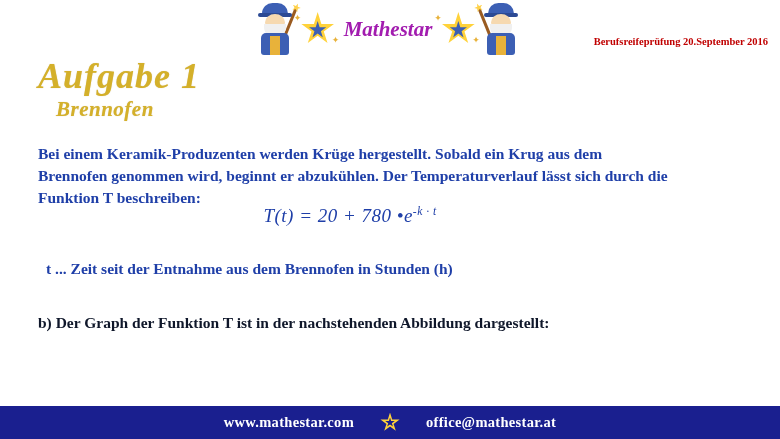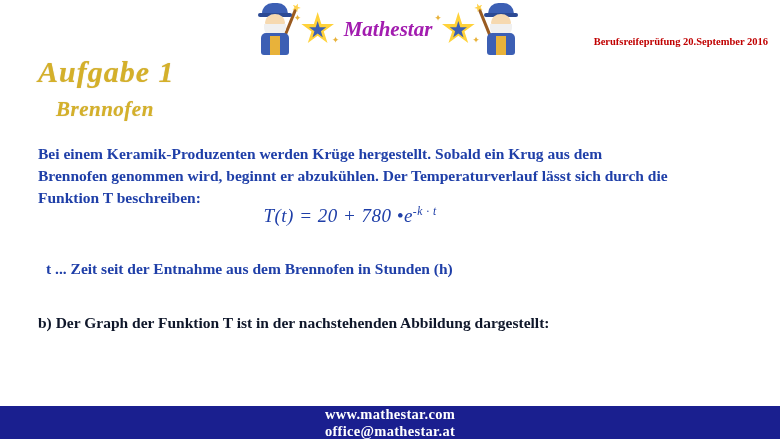--- a/index.html
+++ b/index.html
@@ -144,21 +144,21 @@
     color: #c00000;
     white-space: nowrap;
   }
 
   
   .task-title {
     position: absolute;
     left: 38px;
     top: 55px;
     font-family: "Liberation Serif", serif;
-    font-size: 30px;
+    font-size: 36px;
     font-style: italic;
     font-weight: bold;
     color: #d4b02a;
     letter-spacing: 1px;
     text-shadow: 0 0 1px rgba(150,110,0,0.35);
   }
   .task-subtitle {
     position: absolute;
     left: 56px;
     top: 97px;
@@ -233,21 +233,20 @@
   .footer {
     position: absolute;
     left: 0;
     bottom: 0;
     width: 780px;
     height: 33px;
     background: #1a1f8f;
     display: flex;
     align-items: center;
     justify-content: center;
-    flex-direction: column;
   }
   .footer-text {
     color: #ffffff;
     font-family: "Liberation Serif", serif;
     font-size: 14.5px;
     font-weight: bold;
     letter-spacing: 0.3px;
   }
   .footer-star {
     width: 20px; height: 20px;

